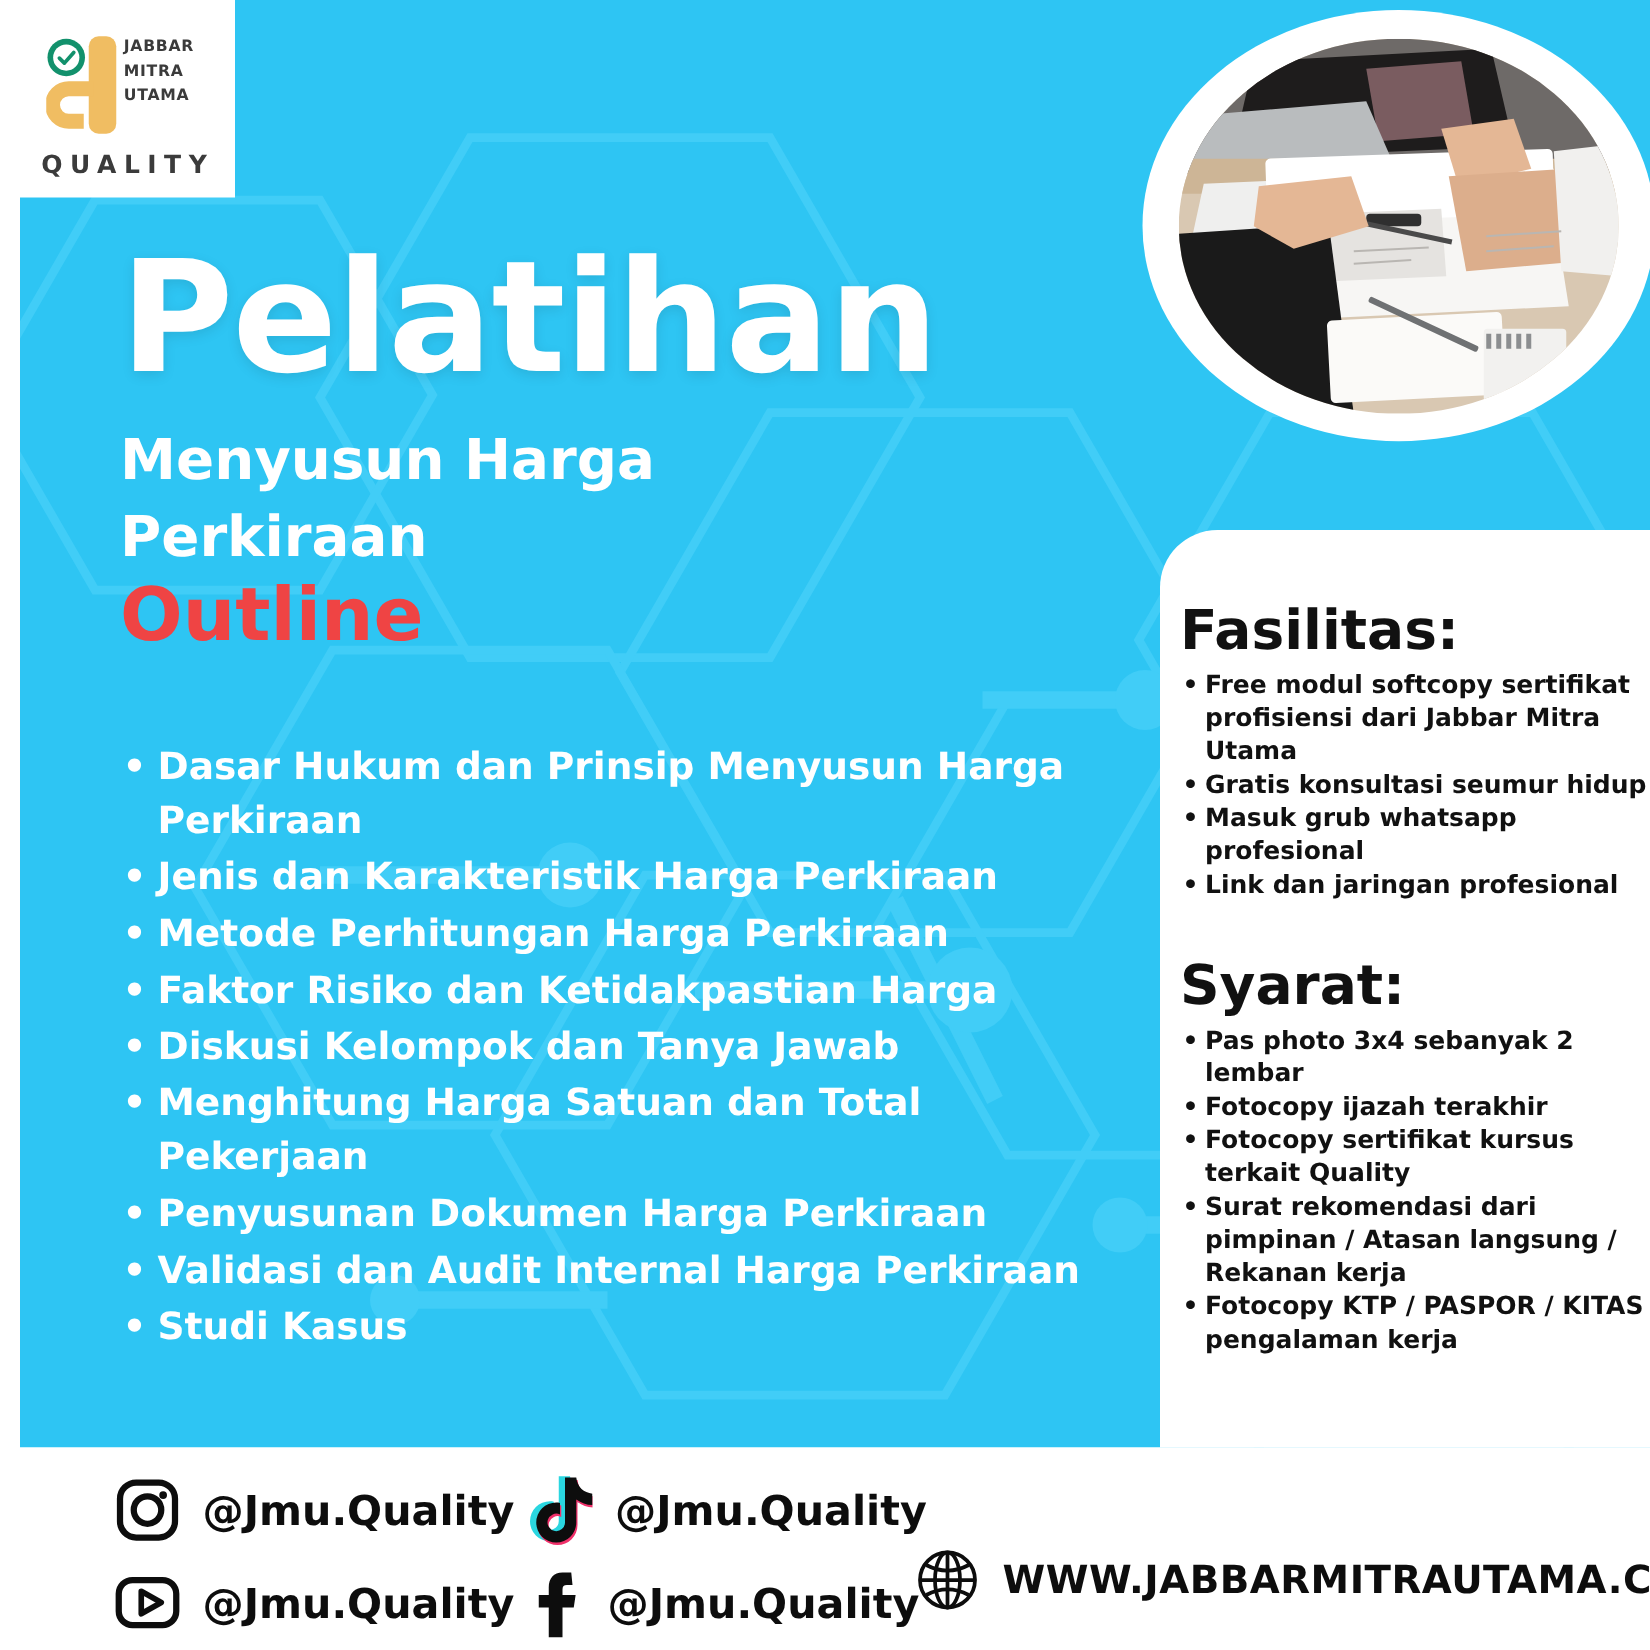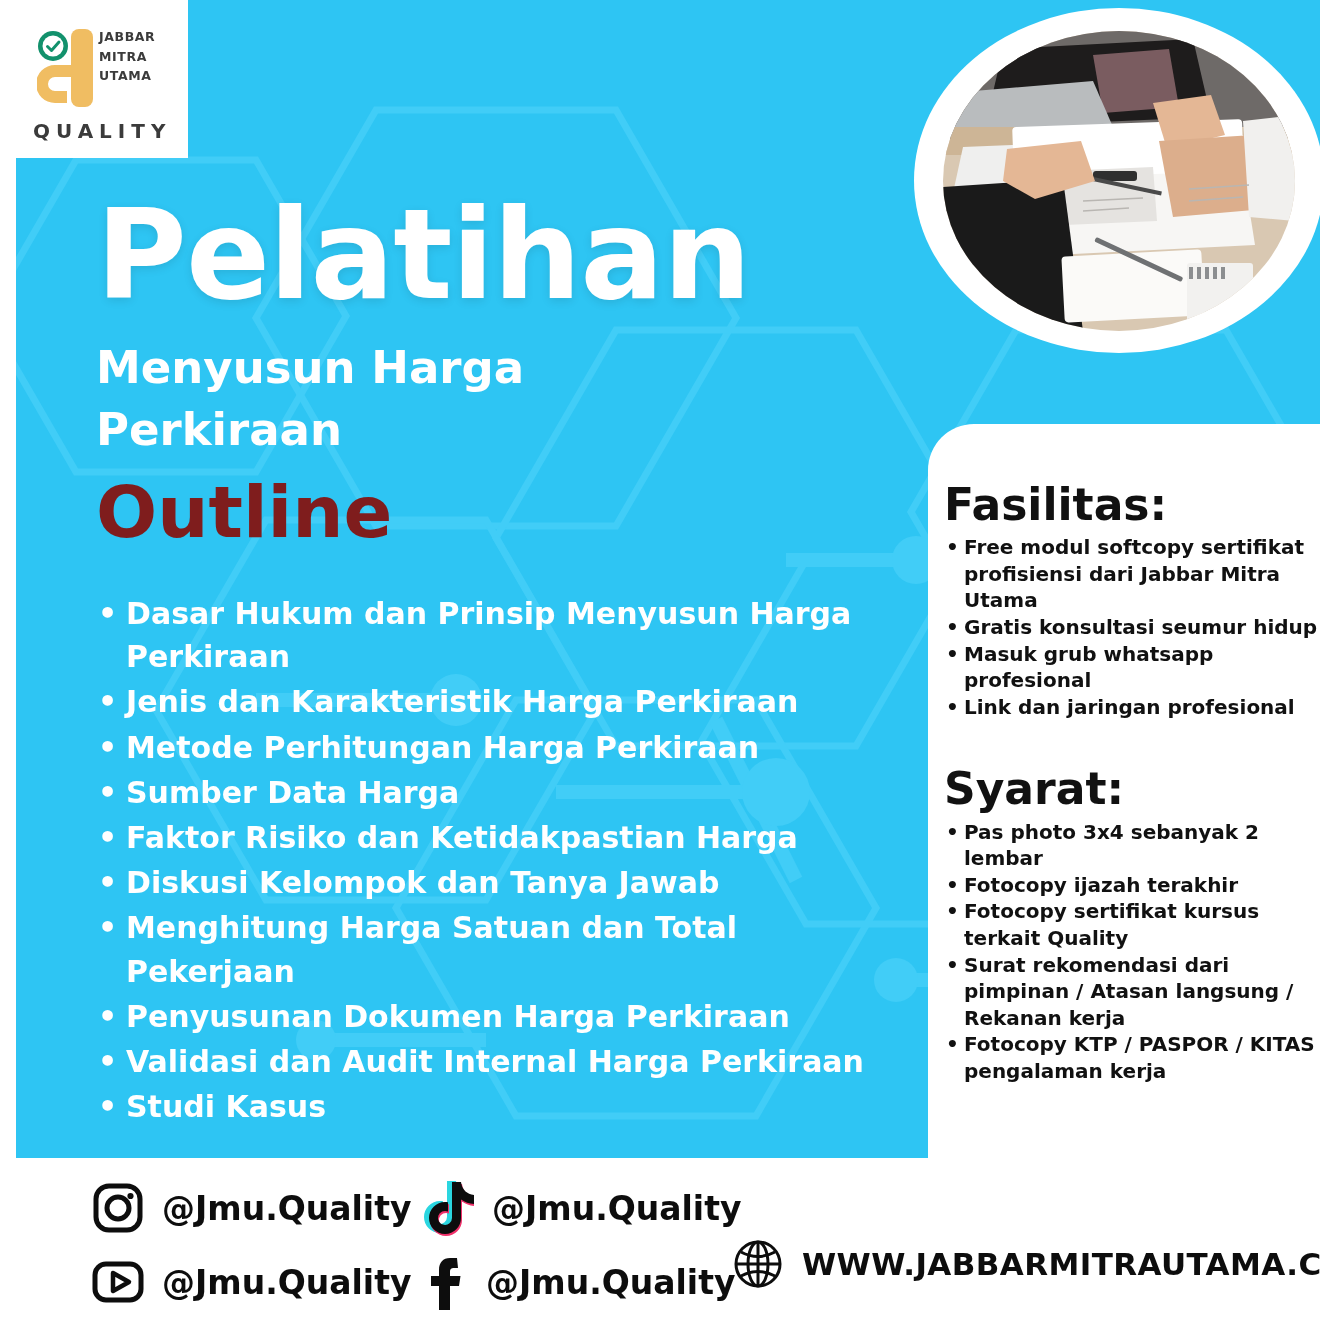--- a/index.html
+++ b/index.html
@@ -80,24 +80,24 @@
     text-shadow:0 3px 10px rgba(0,0,0,.10);
   }
   .title-sub {
     margin-top:22px;
     font-family:"DejaVu Sans", sans-serif;
     font-size:45px; font-weight:bold;
     color:#ffffff; line-height:1.38;
     max-width:470px;
   }
   .title-outline {
-    margin-top:14px;
-    font-family:"DejaVu Sans", sans-serif;
-    font-size:72px; font-weight:bold;
-    color:#7f1d1d; line-height:1.05;
+    margin-top:0;
+    font-family:"DejaVu Sans", sans-serif;
+    font-size:59px; font-weight:bold;
+    color:#ef4444; line-height:1.05;
   }
 
   
   .outline-list {
     position:absolute; left:76px; top:592px;
     width:800px;
     list-style:none;
   }
   .outline-list li {
     position:relative;
@@ -270,21 +270,20 @@
       <div>Menyusun Harga</div>
       <div>Perkiraan</div>
     </div>
     <div class="title-outline">Outline</div>
   </div>
 
   <ul class="outline-list">
     <li>Dasar Hukum dan Prinsip Menyusun Harga Perkiraan</li>
     <li>Jenis dan Karakteristik Harga Perkiraan</li>
     <li>Metode Perhitungan Harga Perkiraan</li>
-    <li>Sumber Data Harga</li>
     <li>Faktor Risiko dan Ketidakpastian Harga</li>
     <li>Diskusi Kelompok dan Tanya Jawab</li>
     <li>Menghitung Harga Satuan dan Total Pekerjaan</li>
     <li>Penyusunan Dokumen Harga Perkiraan</li>
     <li>Validasi dan Audit Internal Harga Perkiraan</li>
     <li>Studi Kasus</li>
   </ul>
 
   <div class="right-panel">
     <div class="panel-heading">Fasilitas:</div>

